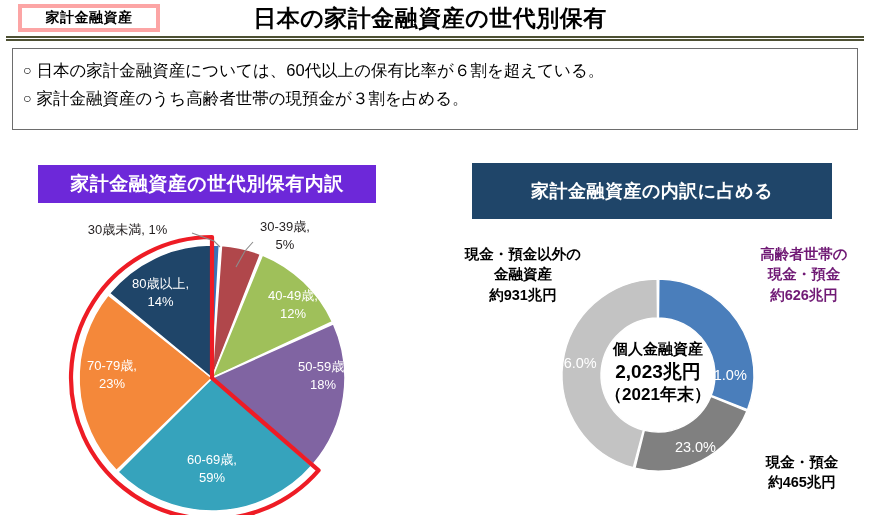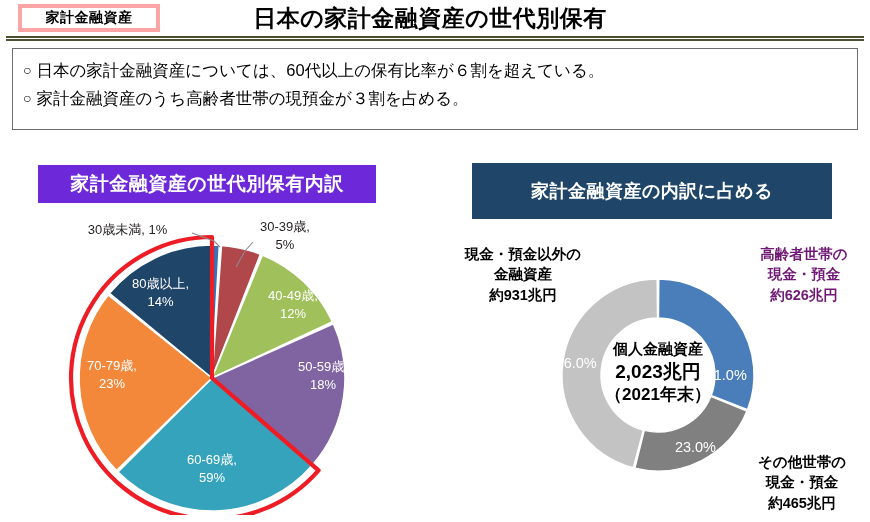--- a/index.html
+++ b/index.html
@@ -273,21 +273,20 @@
     <div>約931兆円</div>
   </div>
 
   <div class="donut-callout" id="callout-elderly" style="color: #701a75; left: 300px; top: 14px; width: 128px;">
     <div>高齢者世帯の</div>
     <div>現金・預金</div>
     <div>約626兆円</div>
   </div>
 
   <div class="donut-callout" id="callout-other" style="color: rgb(0, 0, 0); left: 298px; top: 222px; width: 128px;">
-    <div>その他世帯の</div>
     <div>現金・預金</div>
     <div>約465兆円</div>
   </div>
 
   <div id="donut-pct-layer">
       <div class="donut-pct" style="left: 256.234px; top: 88.6281px; width: 60px; margin-top: 48px;">31.0%</div>
       <div class="donut-pct" style="left: 225.454px; top: 208.508px; width: 60px;">23.0%</div>
       <div class="donut-pct" style="left: 106.151px; top: 124.66px; width: 60px;">46.0%</div>
     </div>
 </div>

